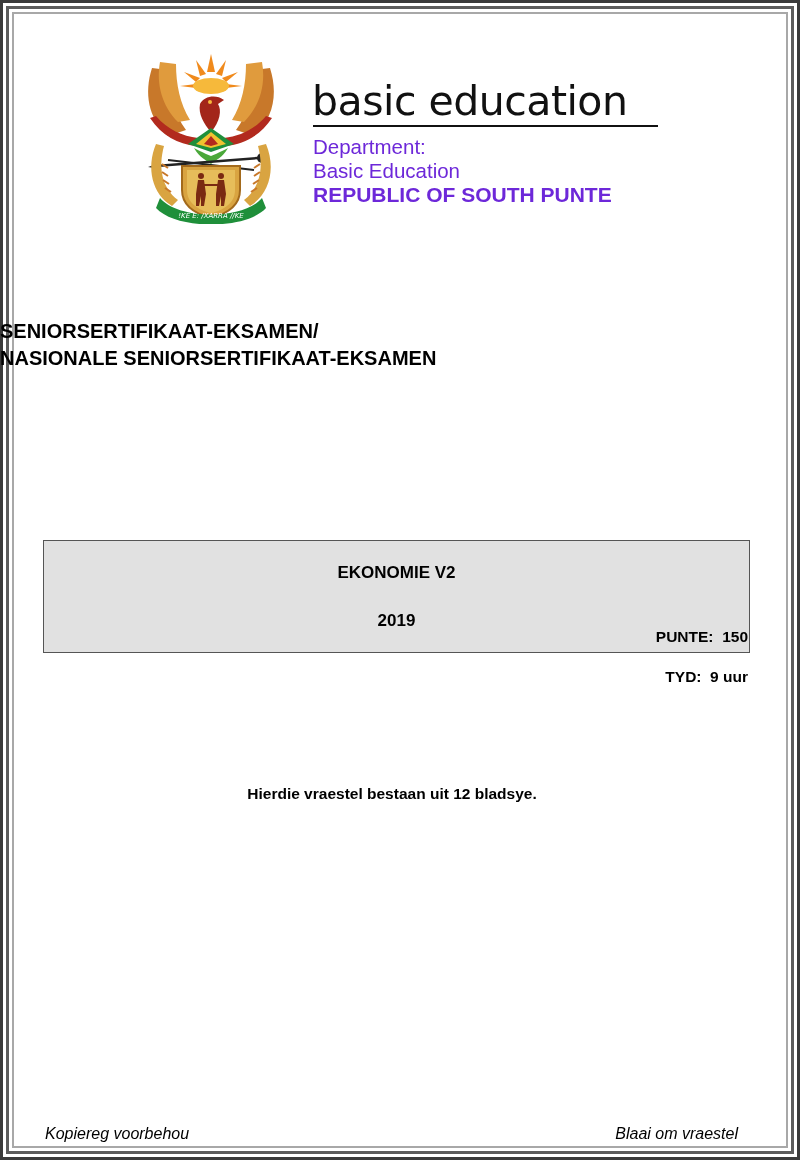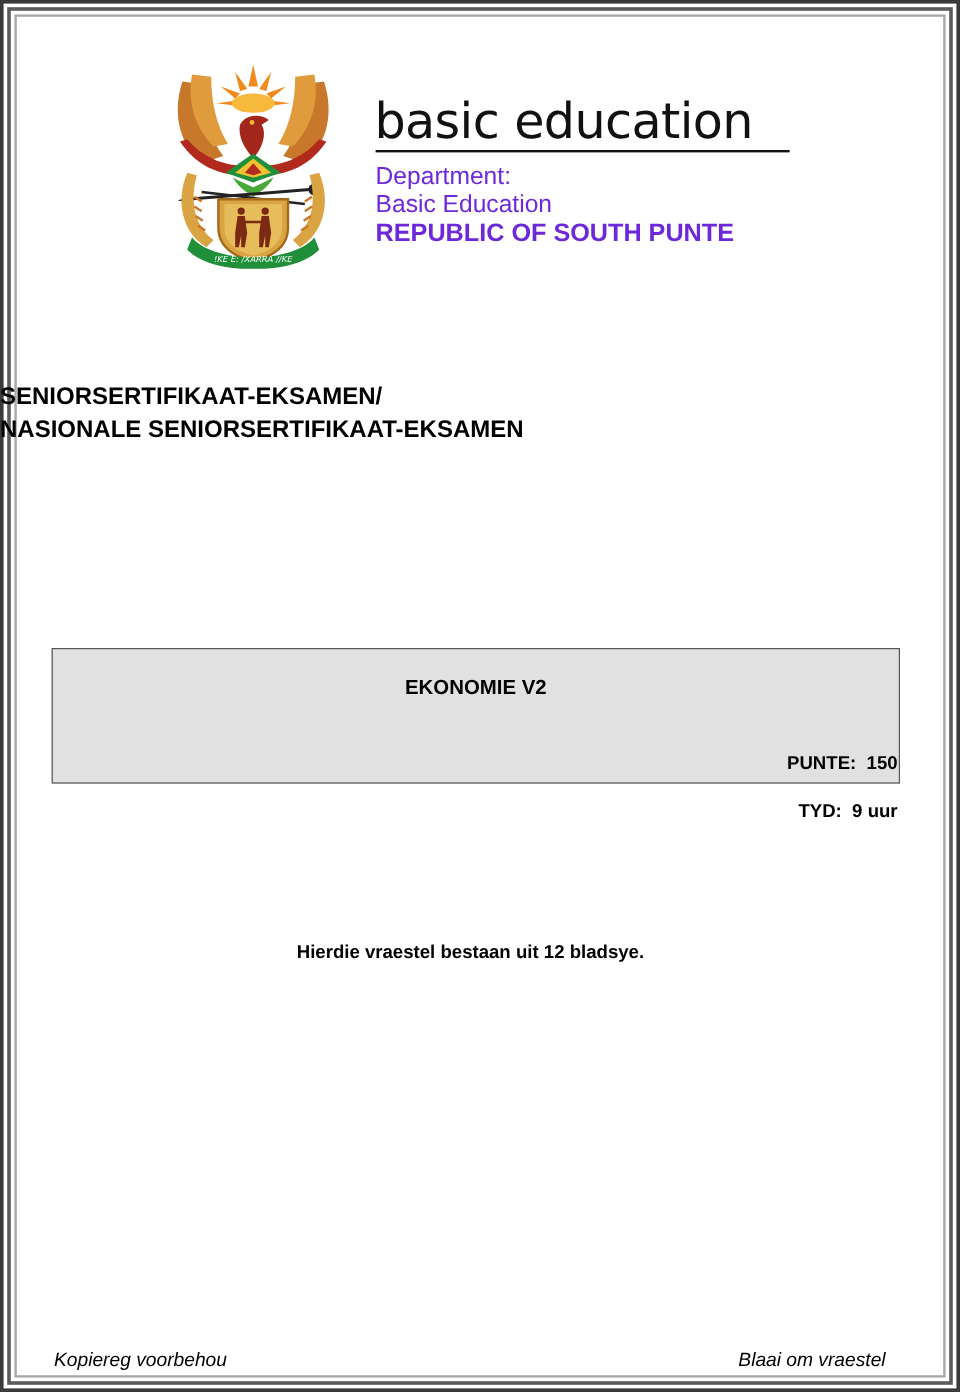--- a/index.html
+++ b/index.html
@@ -150,20 +150,21 @@
 <div class="brand-rule"></div>
 <div class="dept-line dept-1">Department:</div>
 <div class="dept-line dept-2">Basic Education</div>
 <div class="dept-line dept-3">REPUBLIC OF SOUTH PUNTE</div>
 
 <div class="exam-title exam-1">SENIORSERTIFIKAAT-EKSAMEN/</div>
 <div class="exam-title exam-2">NASIONALE SENIORSERTIFIKAAT-EKSAMEN</div>
 
 <div class="subject-box">
   <div class="subject-line subject-1">EKONOMIE V2</div>
+  <div class="subject-line subject-2">2019</div>
 </div>
 
 <div class="meta meta-1">PUNTE:  150</div>
 <div class="meta meta-2">TYD:  9 uur</div>
 
 <div class="pages-note">Hierdie vraestel bestaan uit 12 bladsye.</div>
 
 <div class="footer footer-left">Kopiereg voorbehou</div>
 <div class="footer footer-right">Blaai om vraestel</div>
 

